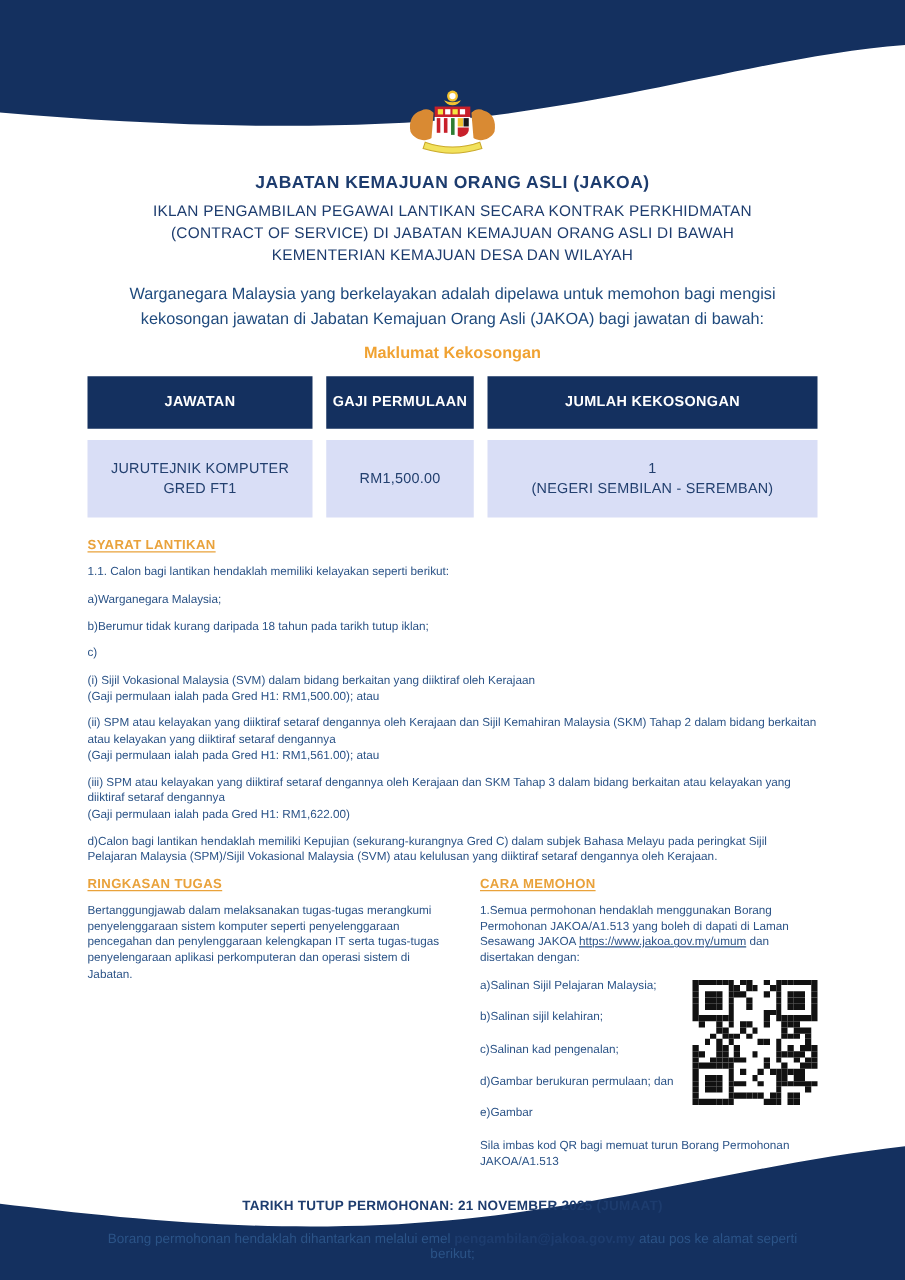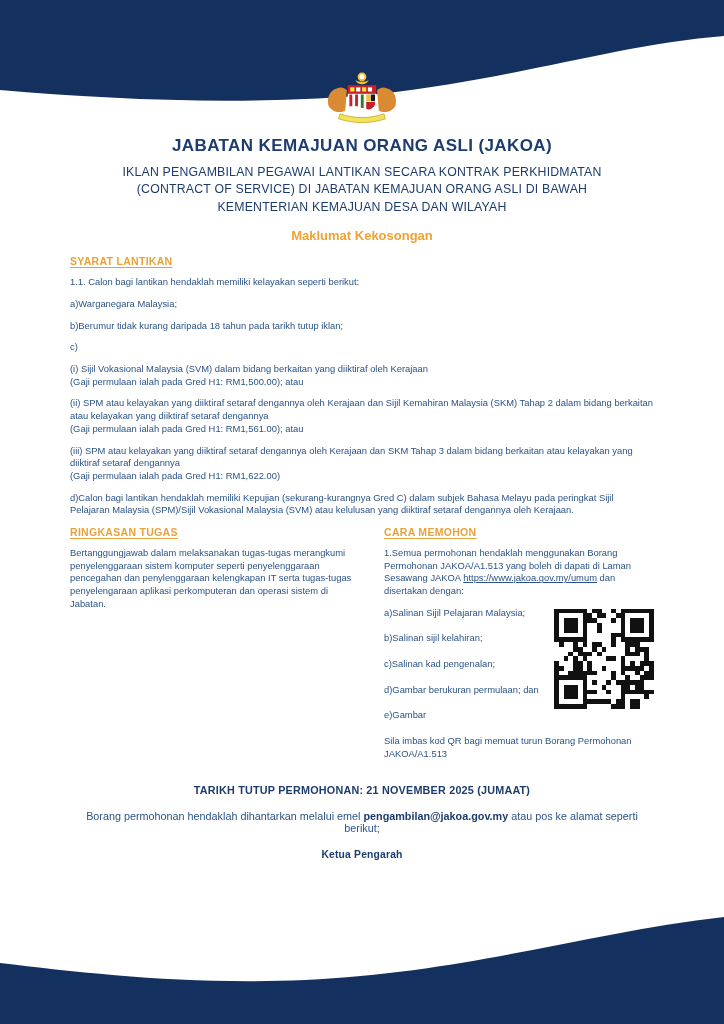--- a/index.html
+++ b/index.html
@@ -15,21 +15,21 @@
   .wave { position: absolute; left: 0; width: 724px; pointer-events: none; }
   .wave-top { top: 0; height: 110px; }
   .wave-bottom { bottom: 0; height: 115px; }
 
   .content { position: relative; padding: 70px 70px 0 70px; }
 
   .crest-wrap { text-align: center; margin-bottom: 8px; }
 
   .title {
     text-align: center; color: #1d3c6e; font-weight: 700;
-    font-size: 17px; letter-spacing: 0.4px; margin-bottom: 8px;
+    font-size: 14px; letter-spacing: 0.4px; margin-bottom: 8px;
   }
   .subtitle {
     text-align: center; color: #1d3c6e; font-weight: 400;
     font-size: 12.3px; line-height: 1.42; letter-spacing: 0.2px;
     max-width: 500px; margin: 0 auto 12px auto;
   }
   .intro {
     text-align: center; color: #1f4a7d; font-weight: 500;
     font-size: 13px; line-height: 1.5; max-width: 520px; margin: 0 auto 10px auto;
   }
@@ -114,22 +114,33 @@
         <rect x="55" y="29" width="5" height="8" fill="#f2c230"></rect>
         <rect x="60.5" y="29" width="5" height="8" fill="#1a1a1a"></rect>
         <path d="M55,38 h10.5 v2 c0,3 -3,6 -8,7 l-2.5,-1 Z" fill="#c8202a"></path>
 
         <path d="M24,52 C40,58 60,58 76,52 L78,58 C58,64 42,64 22,58 Z" fill="#f2e25c" stroke="#caa92a" stroke-width="1"></path>
       </svg>
     </div>
 
     <div class="title">JABATAN KEMAJUAN ORANG ASLI (JAKOA)</div>
     <div class="subtitle">IKLAN PENGAMBILAN PEGAWAI LANTIKAN SECARA KONTRAK PERKHIDMATAN (CONTRACT OF SERVICE) DI JABATAN KEMAJUAN ORANG ASLI DI BAWAH KEMENTERIAN KEMAJUAN DESA DAN WILAYAH</div>
+    <div class="intro">Warganegara Malaysia yang berkelayakan adalah dipelawa untuk memohon bagi mengisi kekosongan jawatan di Jabatan Kemajuan Orang Asli (JAKOA) bagi jawatan di bawah:</div>
     <div class="vacancy-title">Maklumat Kekosongan</div>
 
+    <div class="vac-table">
+      <div class="vac-th">JAWATAN</div>
+      <div class="vac-th">GAJI  PERMULAAN</div>
+      <div class="vac-th">JUMLAH KEKOSONGAN</div>
+      <div class="vac-td">JURUTEJNIK KOMPUTER
+GRED FT1</div>
+      <div class="vac-td">RM1,500.00</div>
+      <div class="vac-td">1
+(NEGERI SEMBILAN - SEREMBAN)</div>
+    </div>
 
     <div class="sec-head">SYARAT LANTIKAN</div>
     <p class="body-p">1.1. Calon bagi lantikan hendaklah memiliki kelayakan seperti berikut:</p>
     <p class="body-p">a)Warganegara Malaysia;</p>
     <p class="body-p">b)Berumur tidak kurang daripada 18 tahun pada tarikh tutup iklan;</p>
     <p class="body-p">c)</p>
     <p class="body-p">(i)      Sijil Vokasional Malaysia (SVM) dalam bidang berkaitan yang diiktiraf oleh Kerajaan
 (Gaji permulaan ialah pada Gred H1: RM1,500.00); atau</p>
     <p class="body-p">(ii)     SPM atau kelayakan yang diiktiraf setaraf dengannya oleh Kerajaan dan Sijil Kemahiran Malaysia (SKM) Tahap 2 dalam bidang berkaitan atau kelayakan yang diiktiraf setaraf dengannya
 (Gaji permulaan ialah pada Gred H1: RM1,561.00); atau</p>

